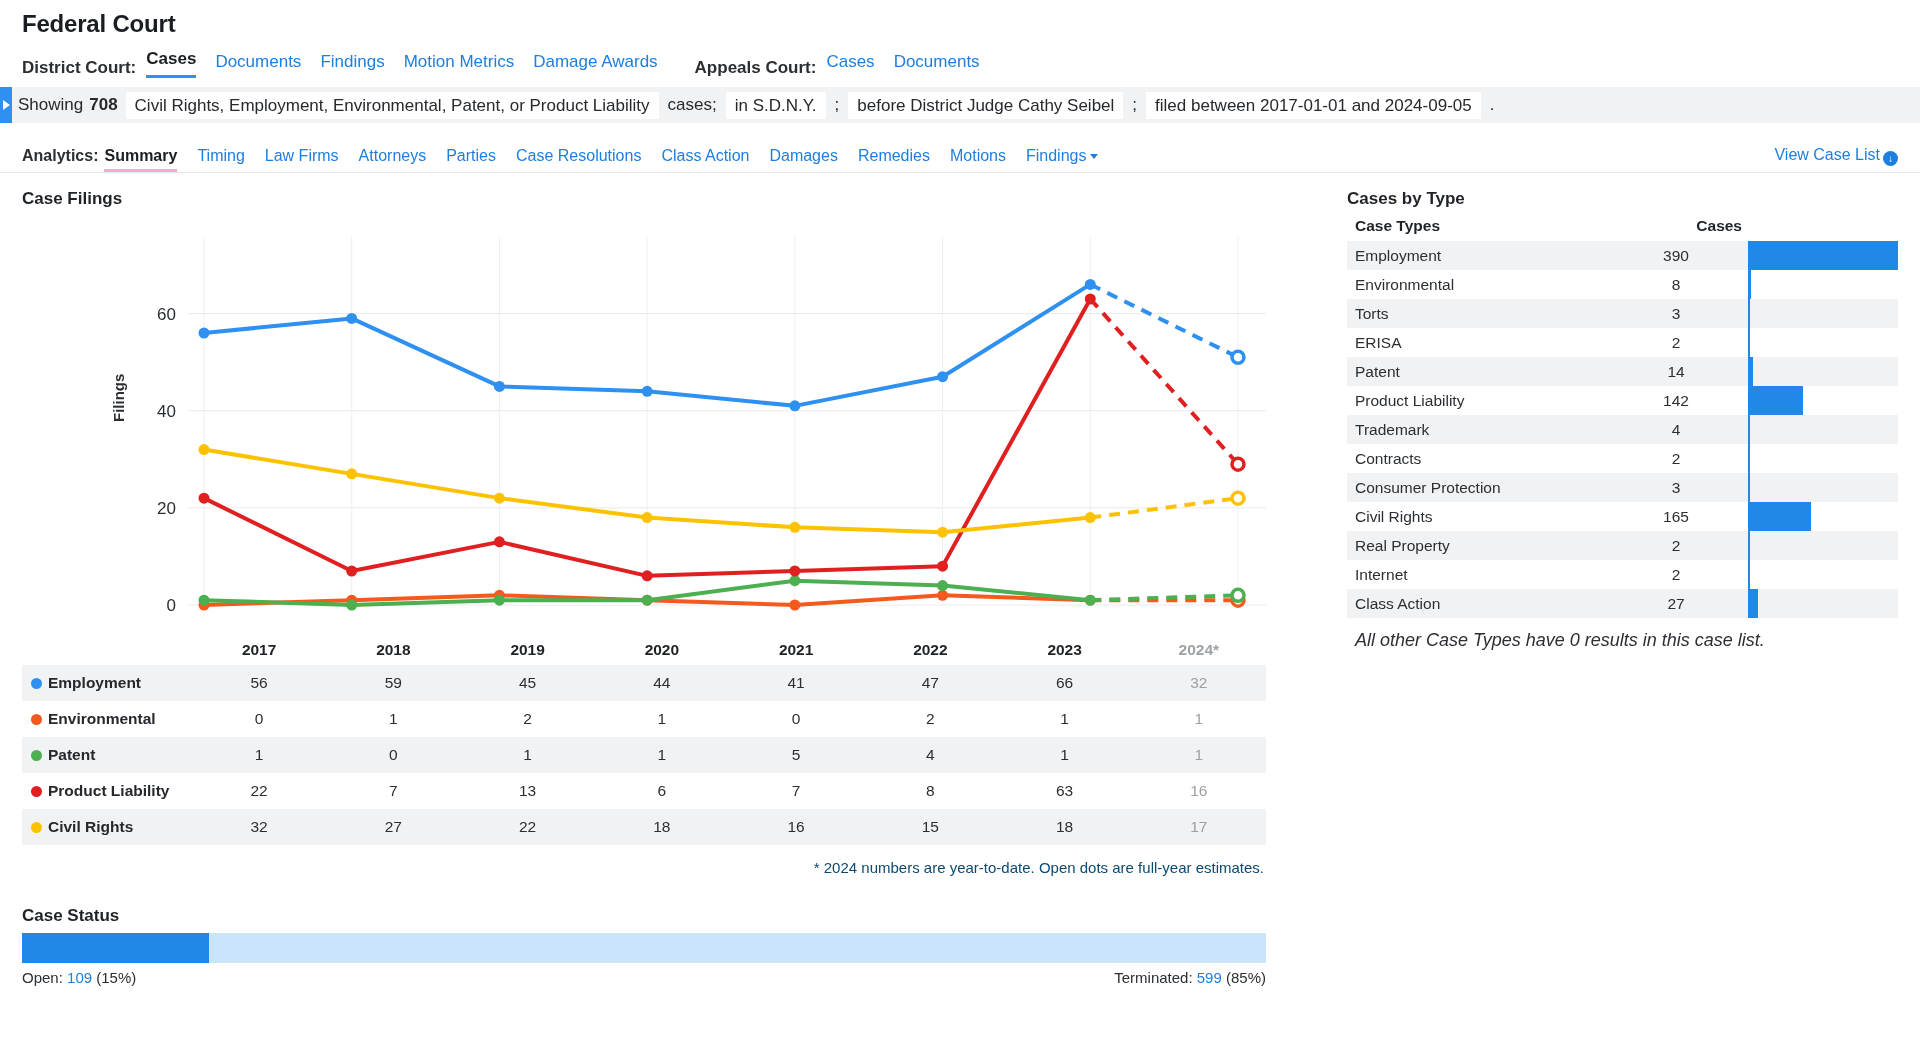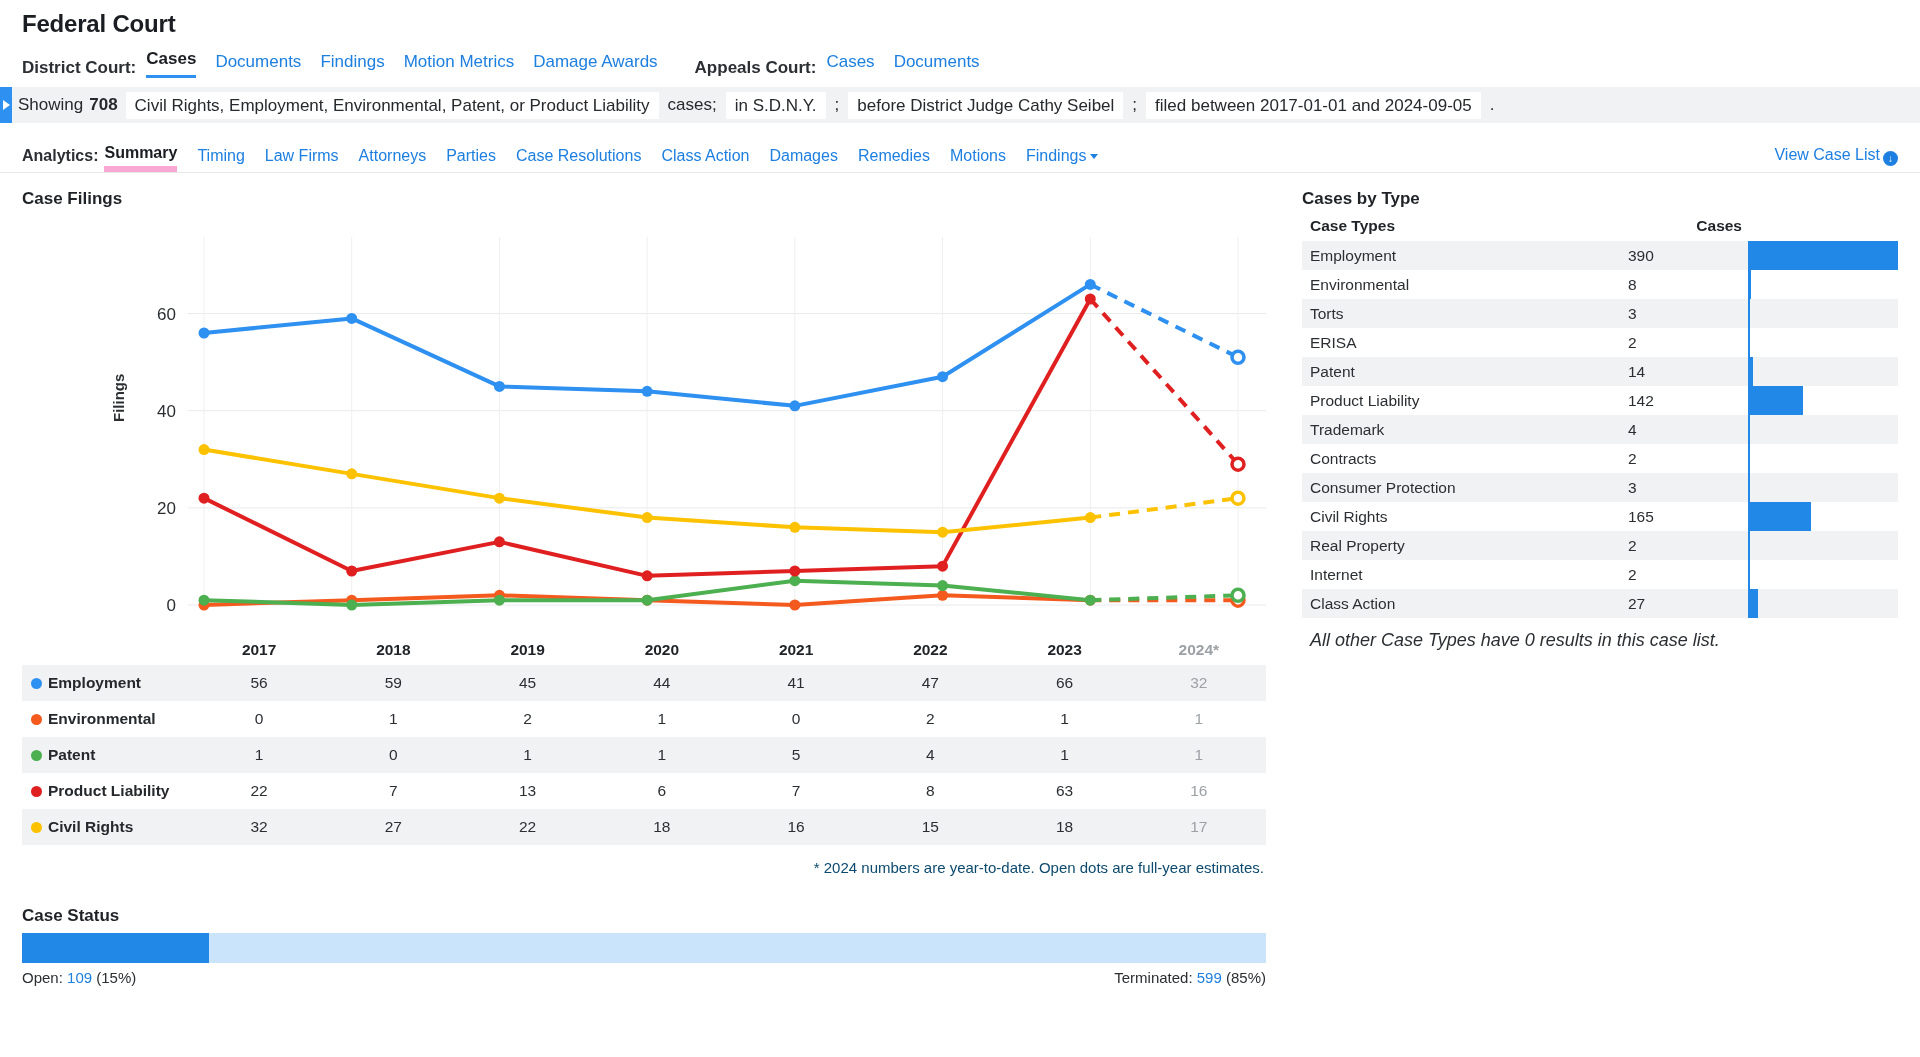--- a/index.html
+++ b/index.html
@@ -66,39 +66,39 @@
     margin-top:12px;
     position:relative;
   }
   .analytics-row .a-label{ font-weight:bold; font-size:16px; color:#2b2f33; margin-right:6px; padding-bottom:7px;}
   .analytics-row .a-tab{
     color:#1d7fe0; font-size:16px; margin-right:20px; cursor:pointer;
     padding-bottom:7px; white-space:nowrap;
   }
   .analytics-row .a-tab.active{
     color:#1a1d21; font-weight:bold;
-    border-bottom:6px solid #f9a8d4; padding-bottom:4px;
+    border-bottom:3px solid #f9a8d4; padding-bottom:4px;
   }
   .analytics-row .caret{
     display:inline-block; width:0;height:0; margin-left:4px;
     border-left:4px solid transparent;border-right:4px solid transparent;
     border-top:5px solid #1d7fe0; vertical-align:middle;
   }
   .view-case{
     position:absolute; right:22px; bottom:6px;
     color:#1d7fe0; font-size:16px; cursor:pointer; white-space:nowrap;
   }
   .dl-badge{
     display:inline-block;width:15px;height:15px;border-radius:50%;
     background:#1d7fe0;color:#fff;font-size:10px;line-height:15px;
     text-align:center;vertical-align:-2px;margin-left:3px;
   }
 
   
-  .main{ display:flex; padding:0 22px; }
+  .main{ display:flex; padding:0 22px;gap:45px; }
   .col-left{ width:1244px; flex:none; }
   .col-right{ flex:1; padding-left:36px; }
 
   .sec-title{
     font-size:17px; font-weight:bold; color:#1f2327;
     margin:16px 0 8px 0;
   }
 
   
   .chartwrap{ position:relative; width:1244px; height:418px; }
@@ -155,21 +155,21 @@
   }
   .cbt-head .h-type{ flex:1; padding-left:8px;}
   .cbt-head .h-cases{ width:120px; text-align:right; padding-right:6px;}
   .cbt-head .h-pad{ width:150px; }
   .cbt-row{
     display:flex; align-items:stretch; height:29px; font-size:15.5px;
     color:#2b2f33; cursor:pointer;
   }
   .cbt-row.alt{ background:#f1f2f3; }
   .cbt-row .c-type{ flex:1; padding-left:8px; line-height:29px; }
-  .cbt-row .c-num{ width:120px; text-align:left; padding-right:24px; line-height:29px;}
+  .cbt-row .c-num{ width:120px; text-align:center; padding-right:24px; line-height:29px;}
   .cbt-row .c-barcell{ width:150px; position:relative; }
   .cbt-row .c-bar{ position:absolute; left:0; top:0; bottom:0; background:#2288e8; min-width:2px;}
   .cbt-note{
     font-style:italic; font-size:18px; color:#2b2f33; margin-top:12px; padding-left:8px;
   }
 </style>
 </head>
 <body>
 
 <div class="page-title">Federal Court</div>

